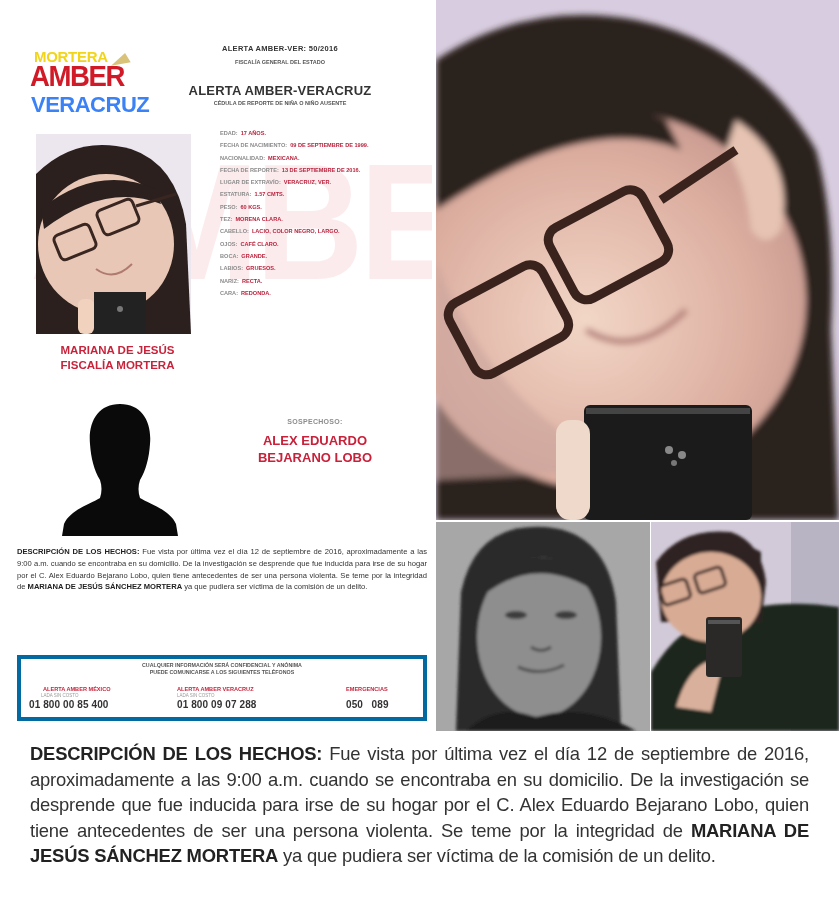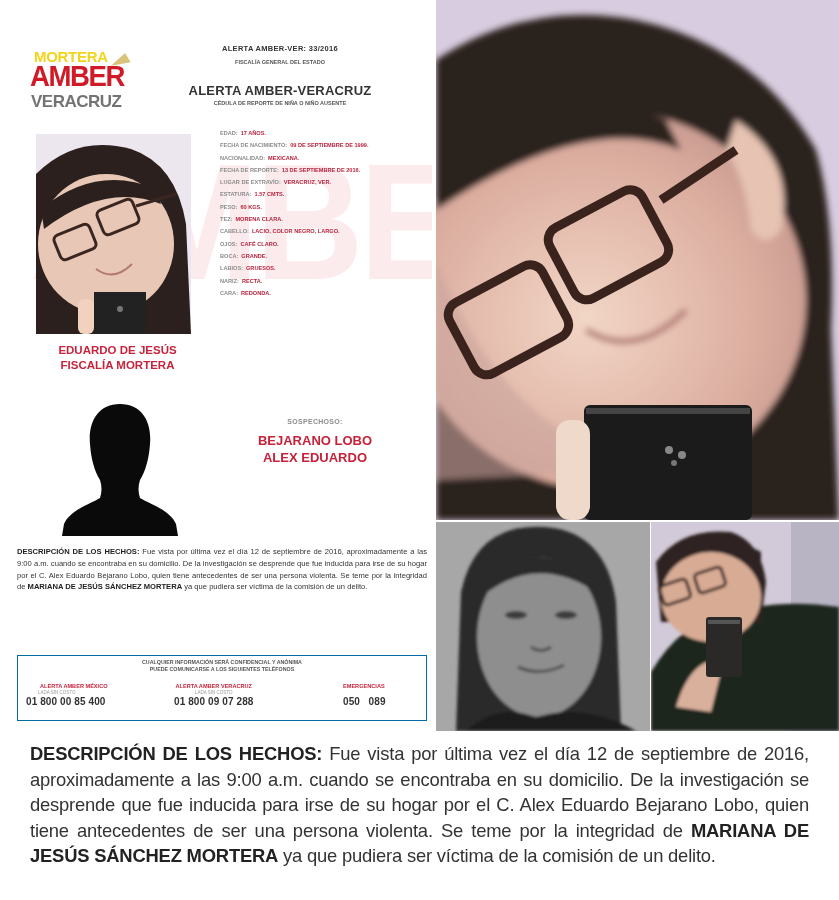--- a/index.html
+++ b/index.html
@@ -6,21 +6,21 @@
   html, body { width: 839px; height: 900px; background: #ffffff; overflow: hidden; }
   body { position: relative; font-family: "Liberation Sans", sans-serif; color: #222; }
 
   
   .poster { position: absolute; left: 0; top: 0; width: 432px; height: 730px; background: #fff; overflow: hidden; }
   .watermark { position: absolute; left: 30px; top: 150px; width: 400px; height: 220px; color: #fbe3e6; font-weight: 900; font-size: 150px; letter-spacing: -4px; line-height: 1; transform: scaleY(1.1); opacity: .7; z-index: 0; }
 
   .logo { position: absolute; left: 28px; top: 48px; width: 110px; height: 66px; z-index: 2; }
   .logo .l1 { position: absolute; left: 6px; top: 0; font-weight: 900; font-size: 15px; color: #f2d51b; letter-spacing: -.3px; }
   .logo .l2 { position: absolute; left: 2px; top: 12px; font-weight: 900; font-size: 29px; color: #d11a28; letter-spacing: -1.5px; transform: scaleX(.95); transform-origin: left; }
-  .logo .l3 { position: absolute; left: 3px; top: 44px; font-weight: 900; font-size: 17px; color: #737373; letter-spacing: -.5px; }
+  .logo .l3 { position: absolute; left: 3px; top: 44px; font-weight: 900; font-size: 22px; color: #3b82f6; letter-spacing: -.5px; }
   .logo .bird { position: absolute; left: 82px; top: 6px; width: 0; height: 0; border-left: 16px solid transparent; border-right: 4px solid transparent; border-bottom: 10px solid #d9c27a; transform: rotate(-10deg); }
 
   .hdr { position: absolute; left: 180px; top: 44px; width: 200px; text-align: center; z-index: 2; color: #333; }
   .hdr .code { font-size: 7.5px; font-weight: 700; letter-spacing: .3px; }
   .hdr .fiscalia { font-size: 5.5px; font-weight: 700; margin-top: 6px; color: #555; }
   .hdr .title { font-size: 13px; font-weight: 700; margin-top: 18px; letter-spacing: .2px; }
   .hdr .sub { font-size: 5.5px; margin-top: 2px; color: #555; font-weight: 700; }
 
   .victim-photo { position: absolute; left: 36px; top: 134px; width: 155px; height: 200px; overflow: hidden; background: #e9e3ea; z-index: 2; }
 
@@ -33,21 +33,21 @@
 
   .silhouette { position: absolute; left: 60px; top: 400px; width: 120px; height: 140px; z-index: 2; }
 
   .suspect { position: absolute; left: 225px; top: 418px; width: 180px; text-align: center; z-index: 2; }
   .suspect .lbl { font-size: 7px; color: #8d8d8d; font-weight: 700; letter-spacing: .3px; }
   .suspect .name { margin-top: 7px; color: #c8213a; font-weight: 900; font-size: 13px; line-height: 17px; }
 
   .desc-small { position: absolute; left: 17px; top: 546px; width: 410px; font-size: 7.6px; line-height: 11.8px; color: #333; text-align: justify; z-index: 2; }
   .desc-small b { font-weight: 900; color: #222; }
 
-  .phones { position: absolute; left: 17px; top: 655px; width: 410px; height: 66px; border: 1px solid #0369a1; background: #fff; z-index: 2; }
+  .phones { position: absolute; left: 17px; top: 655px; width: 410px; height: 66px; border: 4px solid #0369a1; background: #fff; z-index: 2; }
   .phones .note { text-align: center; font-size: 5.3px; line-height: 7px; color: #555; font-weight: 700; margin-top: 3px; }
   .phones .cols { position: absolute; left: 0; right: 0; top: 27px; }
   .phones .col { position: absolute; top: 0; }
   .phones .col .t { font-size: 5.6px; color: #c7243c; font-weight: 700; }
   .phones .col .s { font-size: 4.5px; color: #9a9a9a; margin-top: 1px; }
   .phones .col .n { font-size: 10px; font-weight: 700; color: #333; margin-top: 1px; letter-spacing: .1px; }
 
   
   .big-photo { position: absolute; left: 436px; top: 0; width: 403px; height: 520px; overflow: hidden; background: #d9cfe0; }
   .bw-photo { position: absolute; left: 436px; top: 522px; width: 214px; height: 209px; overflow: hidden; background: #9f9f9f; }
@@ -65,21 +65,21 @@
   <div class="watermark">AMBER</div>
 
   <div class="logo">
     <span class="l1">MORTERA</span>
     <span class="bird"></span>
     <span class="l2">AMBER</span>
     <span class="l3">VERACRUZ</span>
   </div>
 
   <div class="hdr">
-    <div class="code">ALERTA AMBER-VER: 33/2016</div>
+    <div class="code">ALERTA AMBER-VER: 50/2016</div>
     <div class="fiscalia">FISCALÍA GENERAL DEL ESTADO</div>
     <div class="title">ALERTA AMBER-VERACRUZ</div>
     <div class="sub">CÉDULA DE REPORTE DE NIÑA O NIÑO AUSENTE</div>
   </div>
 
   <div class="victim-photo">
     <svg width="155" height="200" viewBox="0 0 155 200">
       <rect width="155" height="200" fill="#ece6ee"></rect>
       <path d="M0 40 Q40 0 95 15 Q140 30 150 90 L155 200 L0 200 Z" fill="#2b201d"></path>
       <ellipse cx="70" cy="110" rx="68" ry="70" fill="#e8c7b6"></ellipse>
@@ -105,54 +105,54 @@
     <div class="row"><span class="lbl">TEZ:</span><span class="val">MORENA CLARA.</span></div>
     <div class="row"><span class="lbl">CABELLO:</span><span class="val">LACIO, COLOR NEGRO, LARGO.</span></div>
     <div class="row"><span class="lbl">OJOS:</span><span class="val">CAFÉ CLARO.</span></div>
     <div class="row"><span class="lbl">BOCA:</span><span class="val">GRANDE.</span></div>
     <div class="row"><span class="lbl">LABIOS:</span><span class="val">GRUESOS.</span></div>
     <div class="row"><span class="lbl">NARIZ:</span><span class="val">RECTA.</span></div>
     <div class="row"><span class="lbl">CARA:</span><span class="val">REDONDA.</span></div>
   </div>
 
   <div class="victim-name">
-    <div>EDUARDO DE JESÚS</div>
+    <div>MARIANA DE JESÚS</div>
     <div>FISCALÍA MORTERA</div>
   </div>
 
   <div class="silhouette">
     <svg width="120" height="140" viewBox="0 0 120 140">
       <path d="M60 4 C38 4 28 22 30 44 C31 58 34 70 40 80 C42 86 42 92 40 98 C30 104 10 110 4 124 L2 136 L118 136 L116 124 C110 110 90 104 80 98 C78 92 78 86 80 80 C86 70 89 58 90 44 C92 22 82 4 60 4 Z" fill="#0a0a0a"></path>
     </svg>
   </div>
 
   <div class="suspect">
     <div class="lbl">SOSPECHOSO:</div>
     <div class="name">
+      <div>ALEX EDUARDO</div>
       <div>BEJARANO LOBO</div>
-      <div>ALEX EDUARDO</div>
     </div>
   </div>
 
   <div class="desc-small">
     <b>DESCRIPCIÓN DE LOS HECHOS:</b><span> Fue vista por última vez el día 12 de septiembre de 2016, aproximadamente a las 9:00 a.m. cuando se encontraba en su domicilio. De la investigación se desprende que fue inducida para irse de su hogar por el C. Alex Eduardo Bejarano Lobo, quien tiene antecedentes de ser una persona violenta. Se teme por la integridad de </span><b>MARIANA DE JESÚS SÁNCHEZ MORTERA</b><span> ya que pudiera ser víctima de la comisión de un delito.</span>
   </div>
 
   <div class="phones">
     <div class="note">
       <div>CUALQUIER INFORMACIÓN SERÁ CONFIDENCIAL Y ANÓNIMA</div>
       <div>PUEDE COMUNICARSE A LOS SIGUIENTES TELÉFONOS</div>
     </div>
     <div class="cols">
       <div class="col" style="left:8px;">
         <div class="t" style="margin-left:14px;">ALERTA AMBER MÉXICO</div>
         <div class="s" style="margin-left:12px;">LADA SIN COSTO</div>
         <div class="n">01 800 00 85 400</div>
       </div>
-      <div class="col" style="left:156px;text-align:center;">
+      <div class="col" style="left:156px;">
         <div class="t">ALERTA AMBER VERACRUZ</div>
         <div class="s">LADA SIN COSTO</div>
         <div class="n">01 800 09 07 288</div>
       </div>
       <div class="col" style="left:325px;">
         <div class="t">EMERGENCIAS</div>
         <div class="s">&nbsp;</div>
         <div class="n" style="white-space:pre;">050   089</div>
       </div>
     </div>

